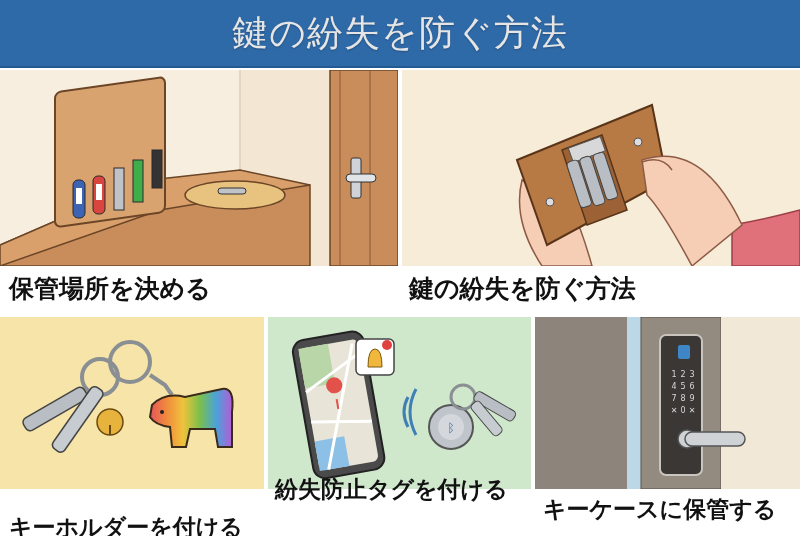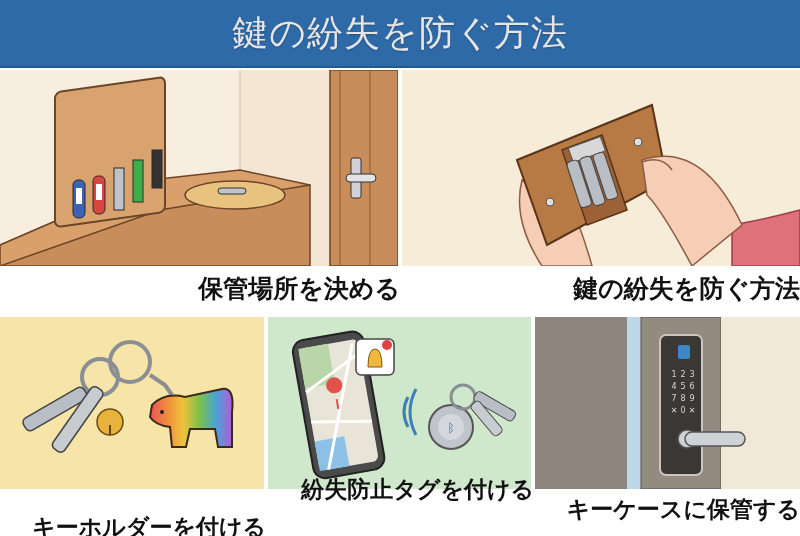--- a/index.html
+++ b/index.html
@@ -11,21 +11,21 @@
     background: #2f6aa8; border-bottom: 2px solid #245a92;
     display: flex; align-items: center; justify-content: center;
   }
   .title-text {
     color: #e5e5e5; font-size: 36px; font-weight: normal; letter-spacing: 1px;
     text-shadow: 0 1px 2px rgba(0,0,0,0.25);
   }
 
   .panel { position: absolute; overflow: hidden; }
   .caption {
-    position: absolute; text-align: right; color: #111;
+    position: absolute; text-align: left; color: #111;
     font-weight: bold; white-space: nowrap; padding-left: 9px;
   }
 
   
   #p1 { left: 0; top: 70px; width: 398px; height: 196px; background: #f7ecdc; }
   #p2 { left: 402px; top: 70px; width: 398px; height: 196px; background: #f6ecd8; }
   #c1 { left: 0; top: 272px; width: 400px; font-size: 25px; }
   #c2 { left: 400px; top: 272px; width: 400px; font-size: 25px; }
 
   

